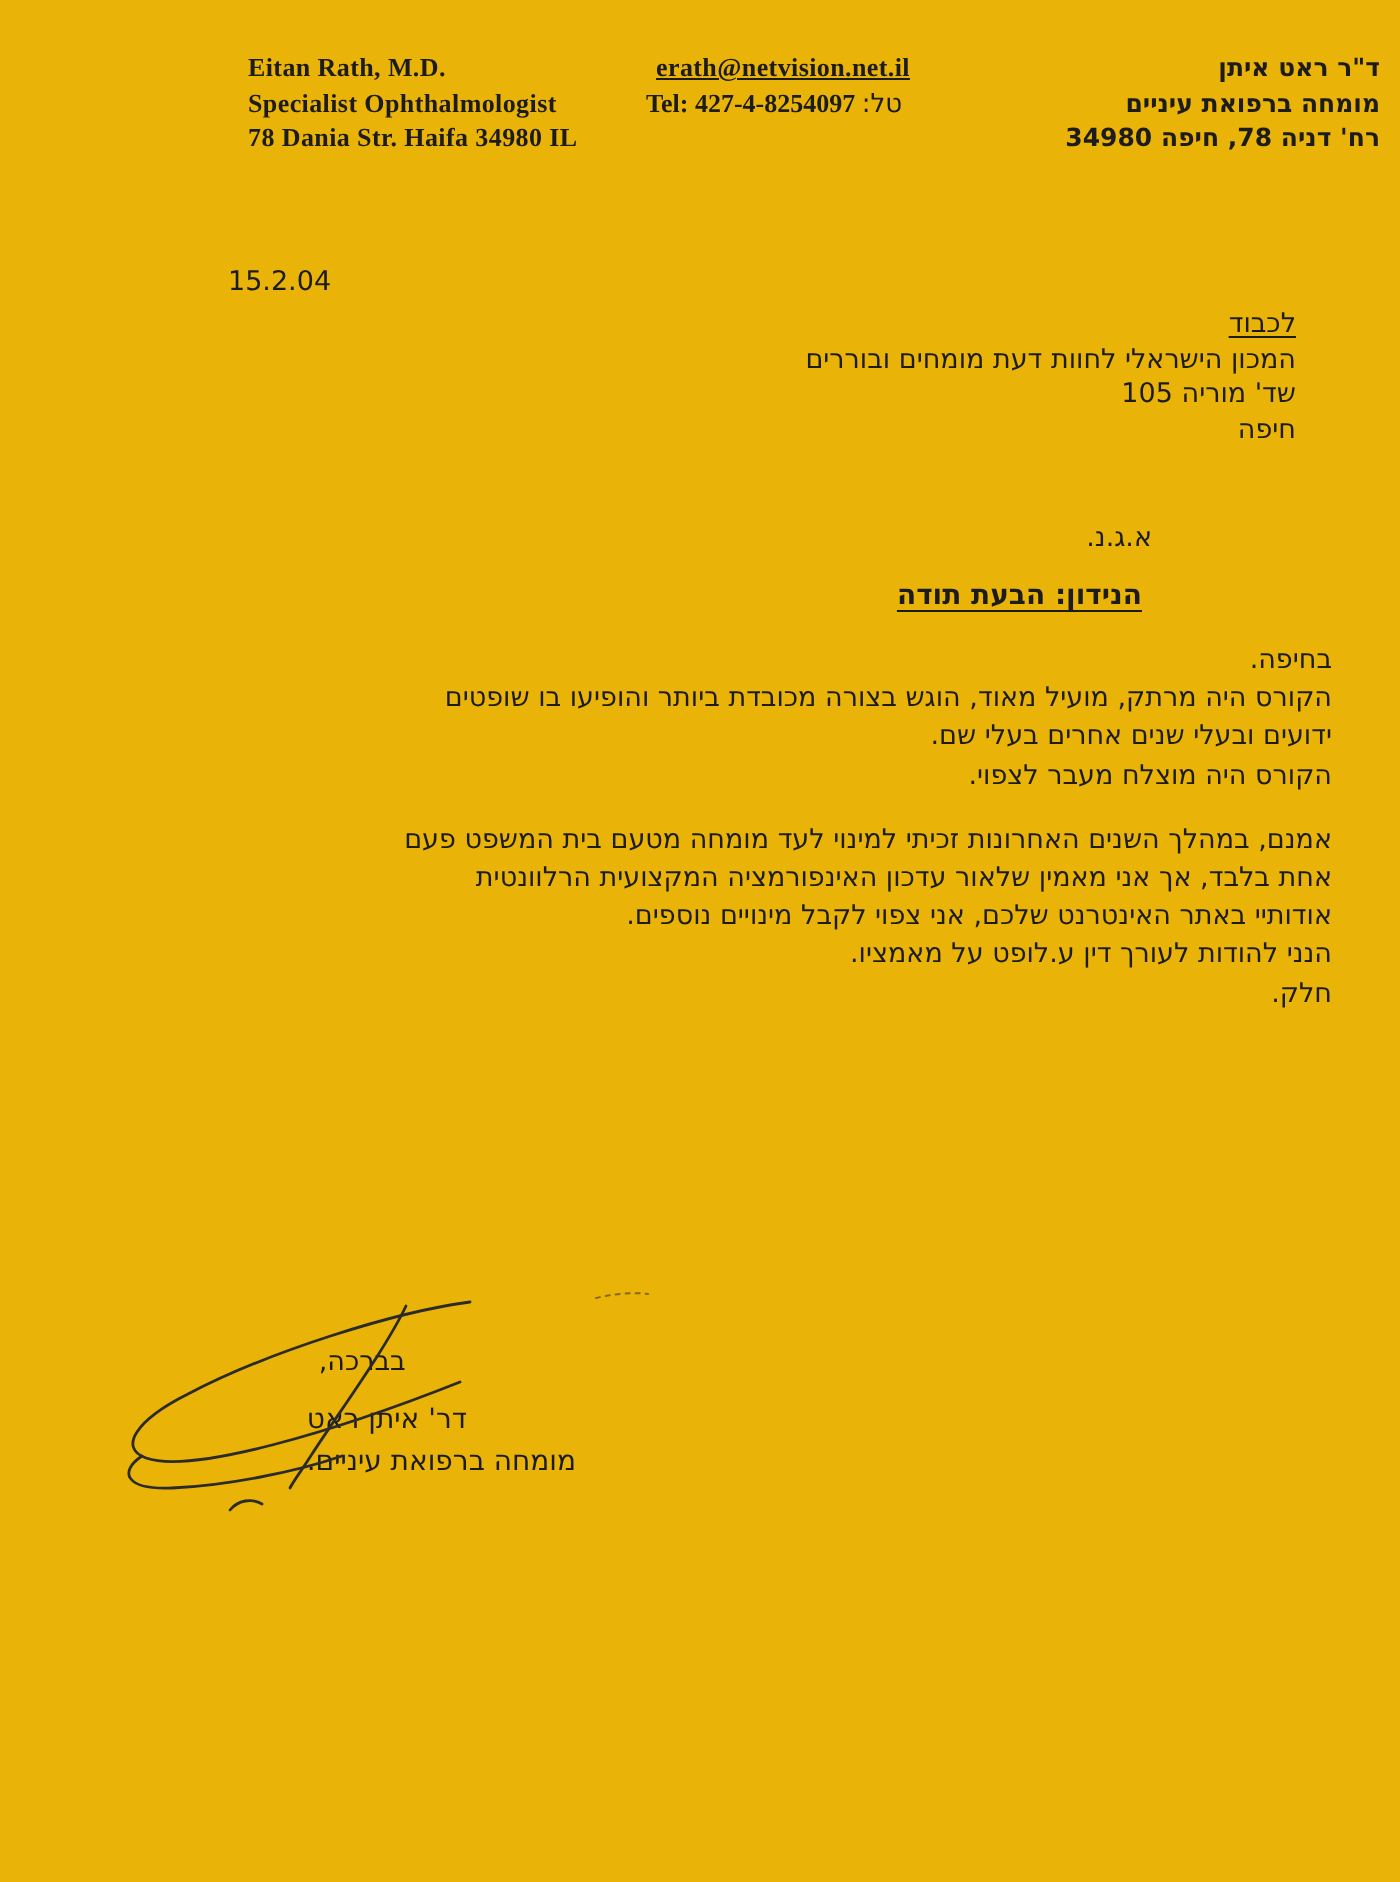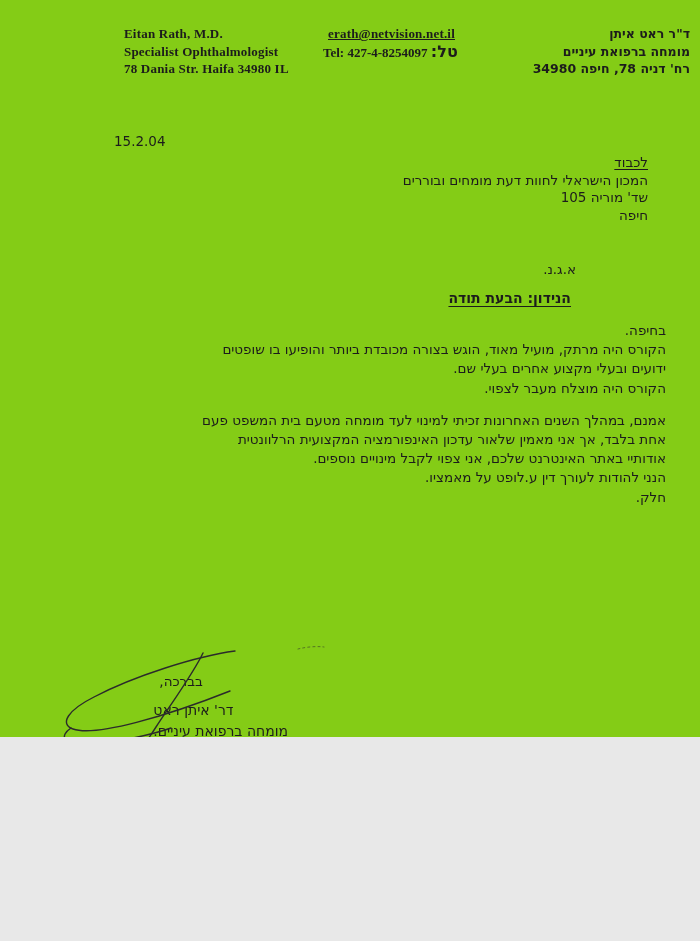--- a/index.html
+++ b/index.html
@@ -3,22 +3,22 @@
 <meta charset="utf-8">
 <style>
   html,body{margin:0;padding:0;}
   body{
     width:700px;height:941px;
     background:#e8e8e8;
     font-family:"DejaVu Sans",sans-serif;
   }
   .page{
     position:relative;
-    width:700px;height:737px;
-    background:#84cc16;
+    width:700px;height:941px;
+    background:#eab308;
     color:#1c1c1c;
     overflow:hidden;
   }
   
   .lh-left{
     position:absolute;left:124px;top:25px;
     font-family:"Liberation Serif","DejaVu Serif",serif;
     font-weight:700;font-size:13px;line-height:17.5px;
     letter-spacing:.2px;
   }
@@ -28,21 +28,21 @@
     font-weight:700;font-size:13px;line-height:17.5px;
   }
   .lh-center .email{
     text-decoration:underline;
     padding-left:5px;
     letter-spacing:.2px;
   }
   .lh-center .mixed{white-space:nowrap;}
   .lh-center .he-label{
     font-family:"DejaVu Sans",sans-serif;
-    font-weight:700;font-size:16px;
+    font-weight:400;font-size:13px;
     unicode-bidi:embed;
   }
   .lh-center .he-label.small{font-size:10.5px;font-weight:400;color:#2a2a2a;}
   .lh-right{
     position:absolute;right:10px;top:25px;
     direction:rtl;text-align:right;
     font-weight:700;font-size:12.5px;line-height:17.5px;
   }
   
   .date{
@@ -125,21 +125,21 @@
     <div>חיפה</div>
   </div>
 
   <div class="greeting">א.ג.נ.</div>
   <div class="subject">הנידון: הבעת תודה</div>
 
   <div class="body-text">
     <div class="para1">
       <div>בחיפה.</div>
       <div>הקורס היה מרתק, מועיל מאוד, הוגש בצורה מכובדת ביותר והופיעו בו שופטים</div>
-      <div>ידועים ובעלי מקצוע אחרים בעלי שם.</div>
+      <div>ידועים ובעלי שנים אחרים בעלי שם.</div>
       <div>הקורס היה מוצלח מעבר לצפוי.</div>
     </div>
     <div class="para2">
       <div>אמנם, במהלך השנים האחרונות זכיתי למינוי לעד מומחה מטעם בית המשפט פעם</div>
       <div>אחת בלבד, אך אני מאמין שלאור עדכון האינפורמציה המקצועית הרלוונטית</div>
       <div>אודותיי באתר האינטרנט שלכם, אני צפוי לקבל מינויים נוספים.</div>
       <div>הנני להודות לעורך דין ע.לופט על מאמציו.</div>
       <div>חלק.</div>
     </div>
   </div>

